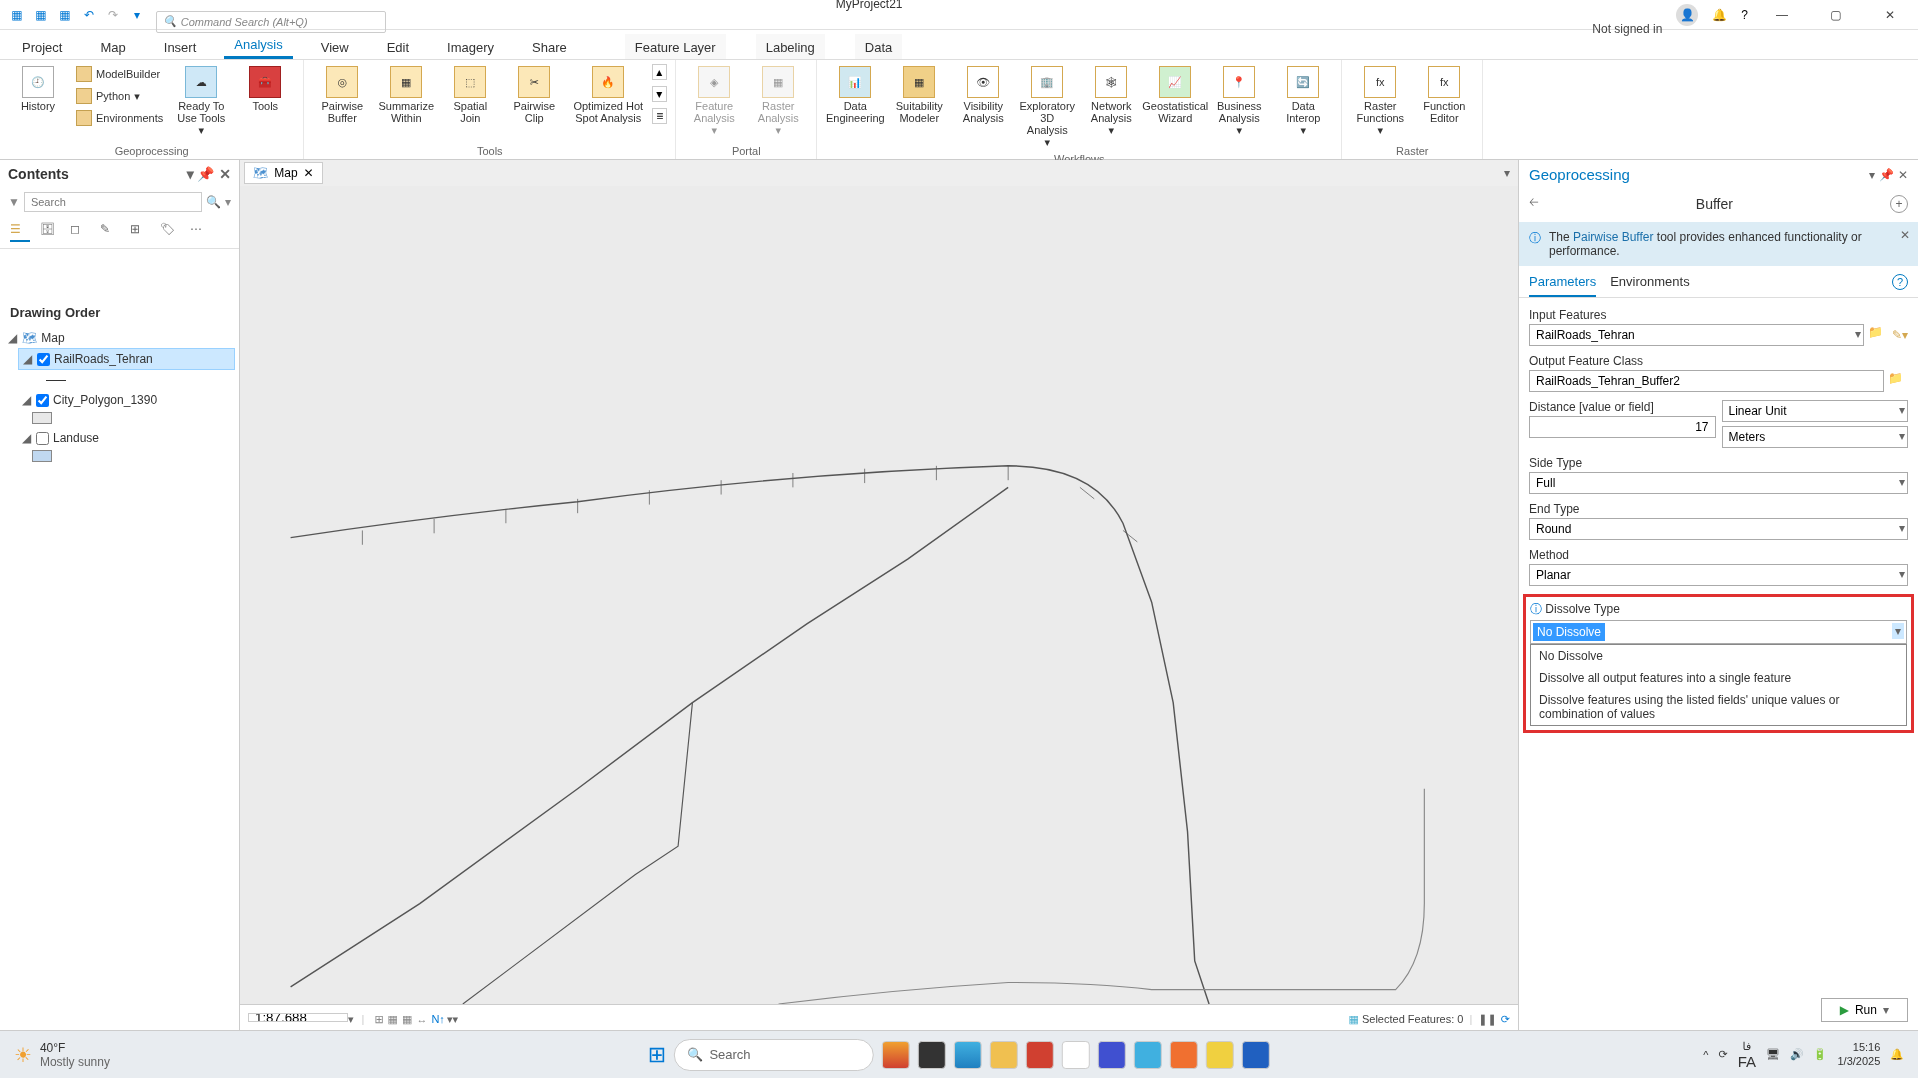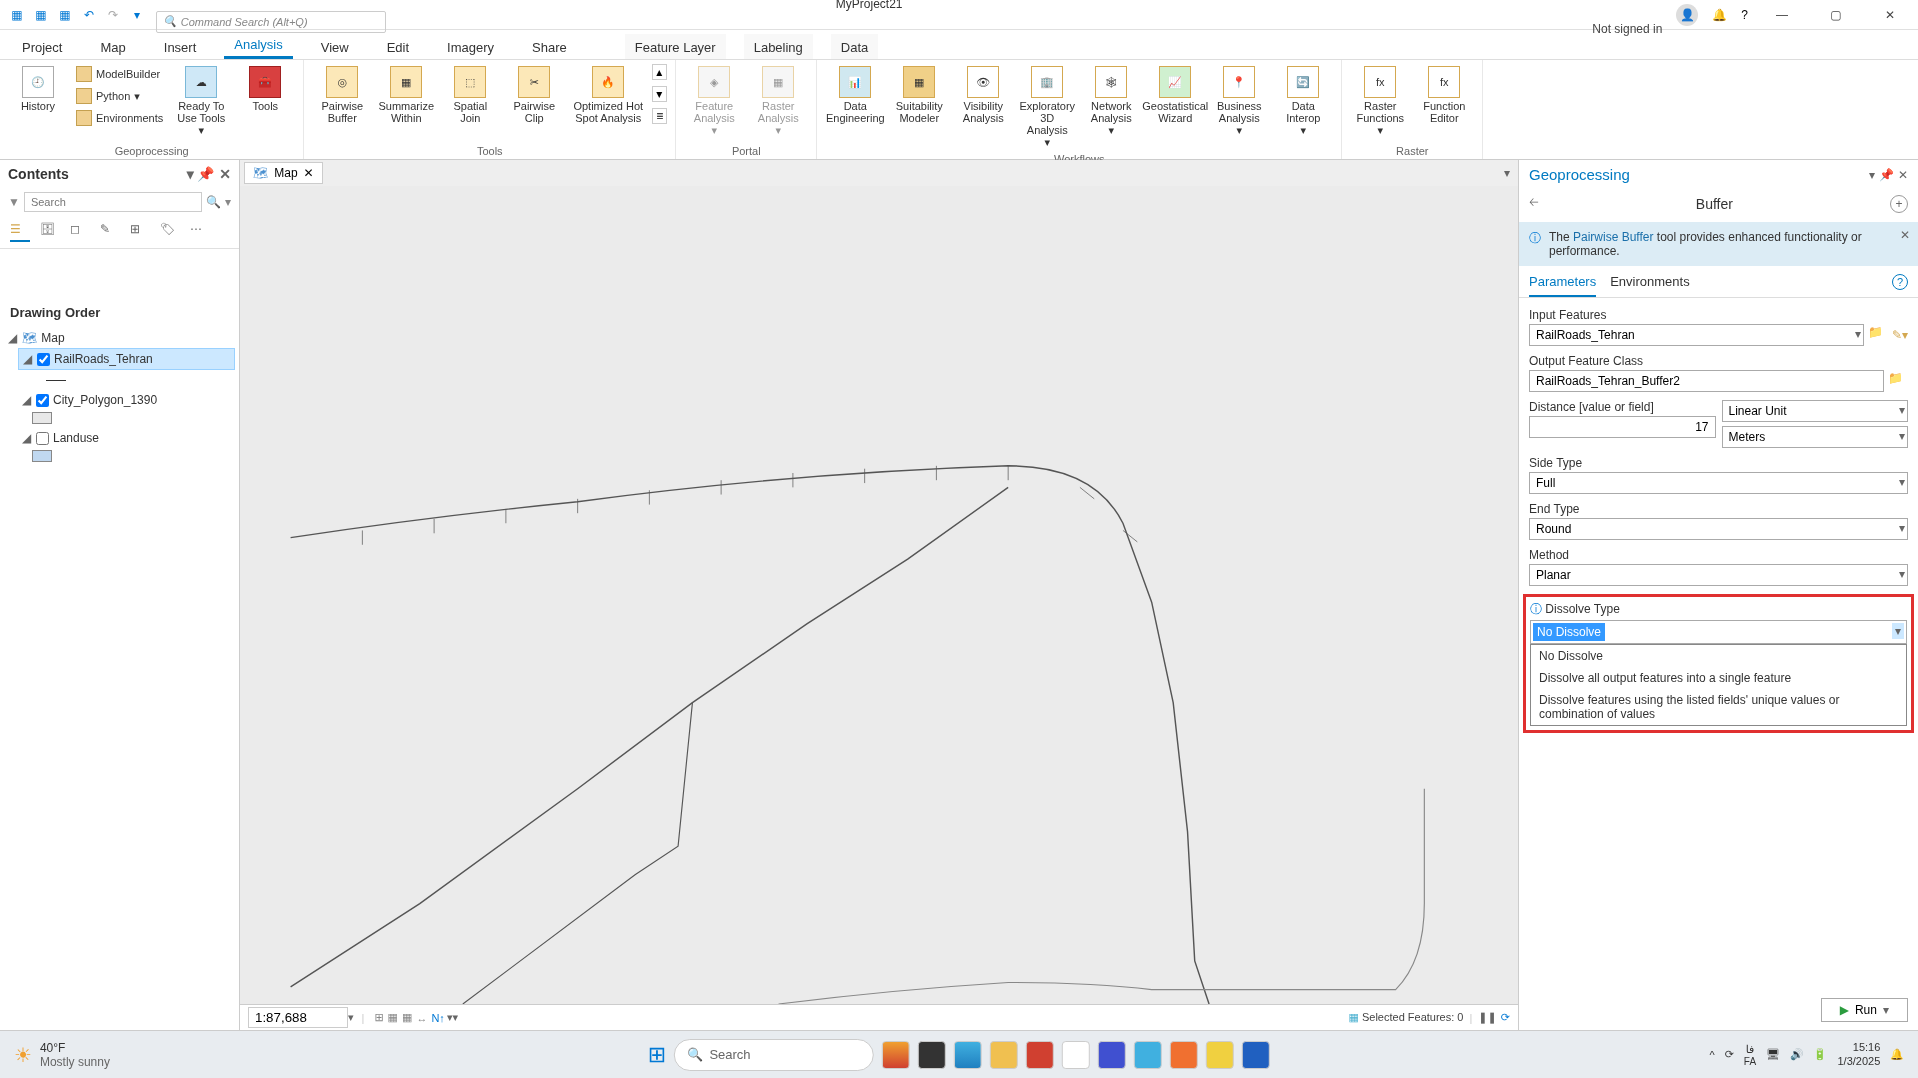--- a/index.html
+++ b/index.html
@@ -12,21 +12,21 @@
 .titlebar .title { flex: 1; text-align: center; color: #333; font-size: 12px; }
 .titlebar .search-box { width: 230px; height: 22px; border: 1px solid #ccc; border-radius: 2px; display: flex; align-items: center; padding: 0 6px; color: #888; font-style: italic; font-size: 11px; gap: 4px; margin-left: 10px; }
 .titlebar .right { display: flex; align-items: center; gap: 14px; margin-left: auto; }
 .titlebar .right .signin { color: #444; font-size: 12px; margin-top: 28px; }
 .titlebar .win-btn { width: 40px; text-align: center; color: #444; }
 
 
 .ribbon-tabs { height: 30px; background: #fff; display: flex; align-items: flex-end; padding-left: 12px; gap: 18px; border-bottom: 1px solid #ddd; }
 .ribbon-tab { padding: 6px 10px 4px; color: #333; font-size: 13px; cursor: pointer; }
 .ribbon-tab.active { border-bottom: 3px solid #007ac2; color: #007ac2; }
-.ribbon-context { margin-left: 30px; display: flex; gap: 18px; text-align: right; }
+.ribbon-context { margin-left: 30px; display: flex; gap: 30px; text-align: right; }
 .ribbon-context .ribbon-tab { background: #f8f8f8; }
 
 
 .ribbon { height: 100px; background: #fff; display: flex; border-bottom: 1px solid #ccc; }
 .ribbon-group { border-right: 1px solid #e8e8e8; padding: 4px 8px 2px; display: flex; flex-direction: column; }
 .ribbon-group-content { flex: 1; display: flex; align-items: flex-start; gap: 4px; }
 .ribbon-group-label { text-align: center; font-size: 11px; color: #666; padding-top: 2px; }
 .ribbon-btn-large { display: flex; flex-direction: column; align-items: center; width: 60px; padding: 2px; text-align: center; font-size: 11px; color: #333; }
 .ribbon-btn-large .ico { width: 32px; height: 32px; background: #fce8b8; border: 1px solid #d4a850; margin-bottom: 2px; display: flex; align-items: center; justify-content: center; }
 .ribbon-btn-small { display: flex; align-items: center; gap: 4px; padding: 2px 4px; font-size: 11px; color: #333; }
@@ -51,21 +51,21 @@
 .toc-item .exp { width: 10px; color: #666; }
 .toc-item .chk { width: 13px; height: 13px; }
 .toc-symbol { width: 20px; height: 12px; border: 1px solid #888; margin-left: 28px; margin-top: 2px; margin-bottom: 4px; }
 
 
 .map-view { flex: 1; display: flex; flex-direction: column; background: #f5f5f5; }
 .map-tabs { height: 26px; display: flex; align-items: center; background: #eee; padding-left: 4px; }
 .map-tab { display: flex; align-items: center; background: #fff; border: 1px solid #ccc; padding: 3px 8px; font-size: 12px; gap: 6px; }
 .map-canvas { flex: 1; background: #ebebeb; position: relative; overflow: hidden; }
 .map-canvas svg { width: 100%; height: 100%; }
-.map-status { height: 26px; background: #fff; border-top: 1px solid #ccc; display: flex; align-items: center; padding: 8px 8px; font-size: 11px; color: #444; }
+.map-status { height: 26px; background: #fff; border-top: 1px solid #ccc; display: flex; padding: 8px 8px; font-size: 11px; color: #444; }
 .map-status .scale { border: 1px solid #ccc; padding: 2px 6px; width: 100px; }
 .map-status .center { flex: 1; text-align: center; }
 .map-status .sel { margin-left: auto; }
 
 
 .gp-panel { width: 400px; background: #fff; border-left: 1px solid #ccc; display: flex; flex-direction: column; position: relative; }
 .gp-header { padding: 6px 10px; font-size: 15px; color: #007ac2; display: flex; align-items: center; }
 .gp-header .controls { margin-left: auto; display: flex; gap: 4px; color: #666; font-size: 12px; }
 .gp-toolname { display: flex; align-items: center; padding: 4px 10px 8px; }
 .gp-toolname .back { color: #666; }
@@ -477,21 +477,21 @@
     <div class="tb-app" style="background:#40b0e0"></div>
     <div class="tb-app" style="background:#f07030"></div>
     <div class="tb-app" style="background:#f0d040"></div>
     <div class="tb-app" style="background:#2060c0"></div>
   </div>
   <div class="tray">
     <span>^</span>
     <span>⟳</span>
     <div style="text-align:center">
       <div>فا</div>
-      <div style="font-size:10px">FA</div>
+      <div style="font-size:15px">FA</div>
     </div>
     <span>🖥</span>
     <span>🔊</span>
     <span>🔋</span>
     <div class="clock">
       <div>15:16</div>
       <div>1/3/2025</div>
     </div>
     <span>🔔</span>
   </div>

